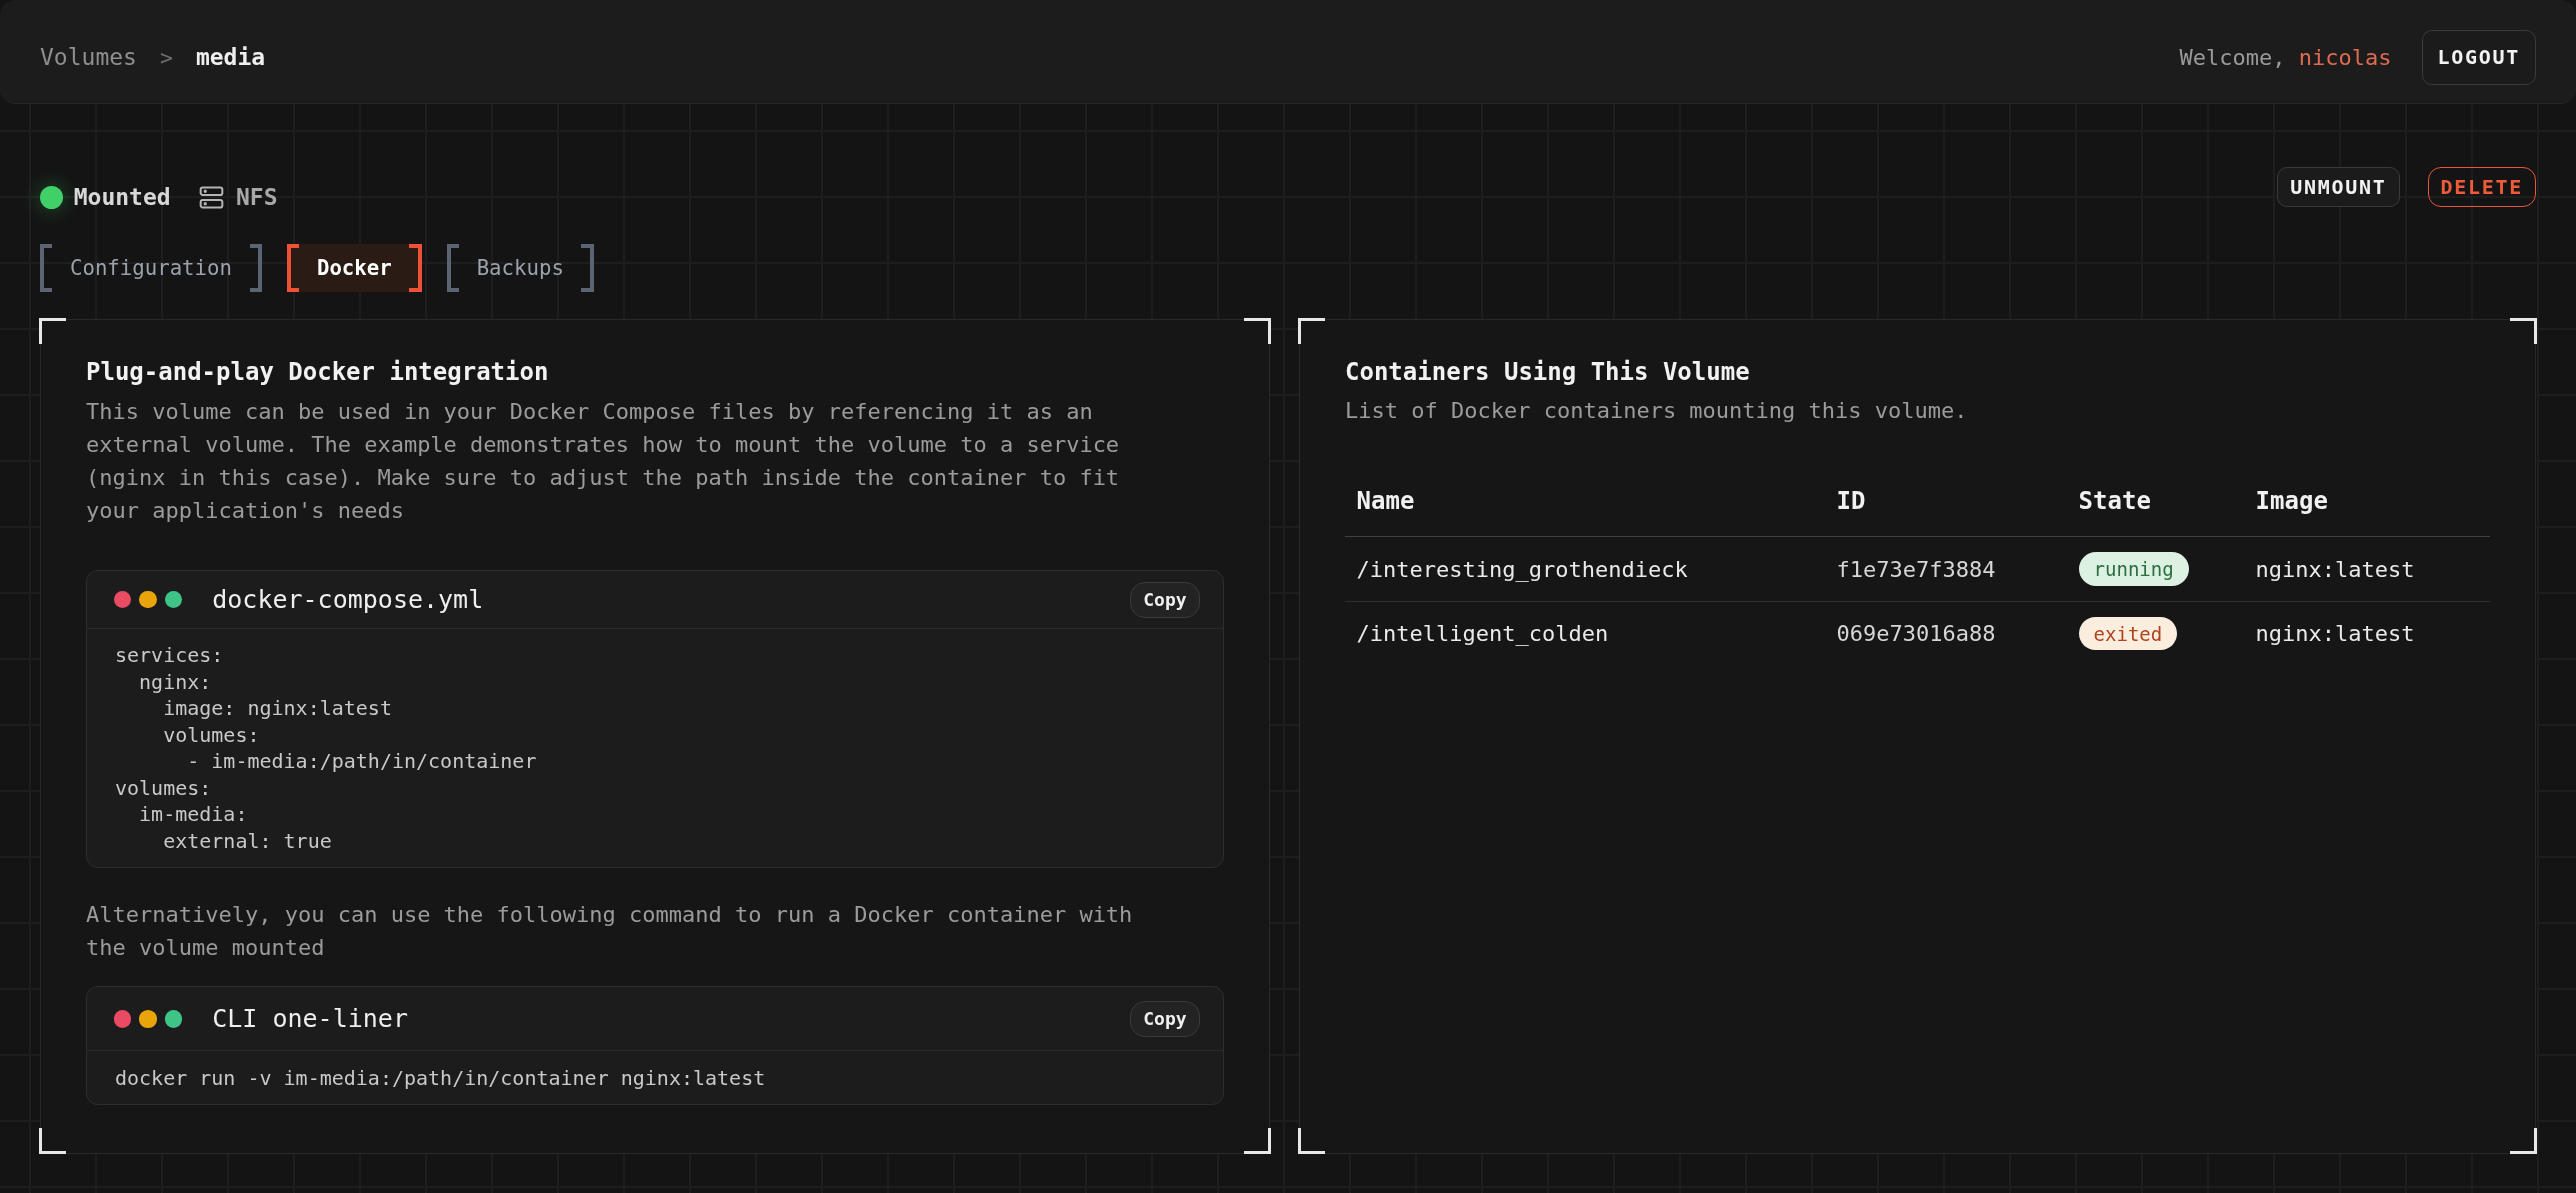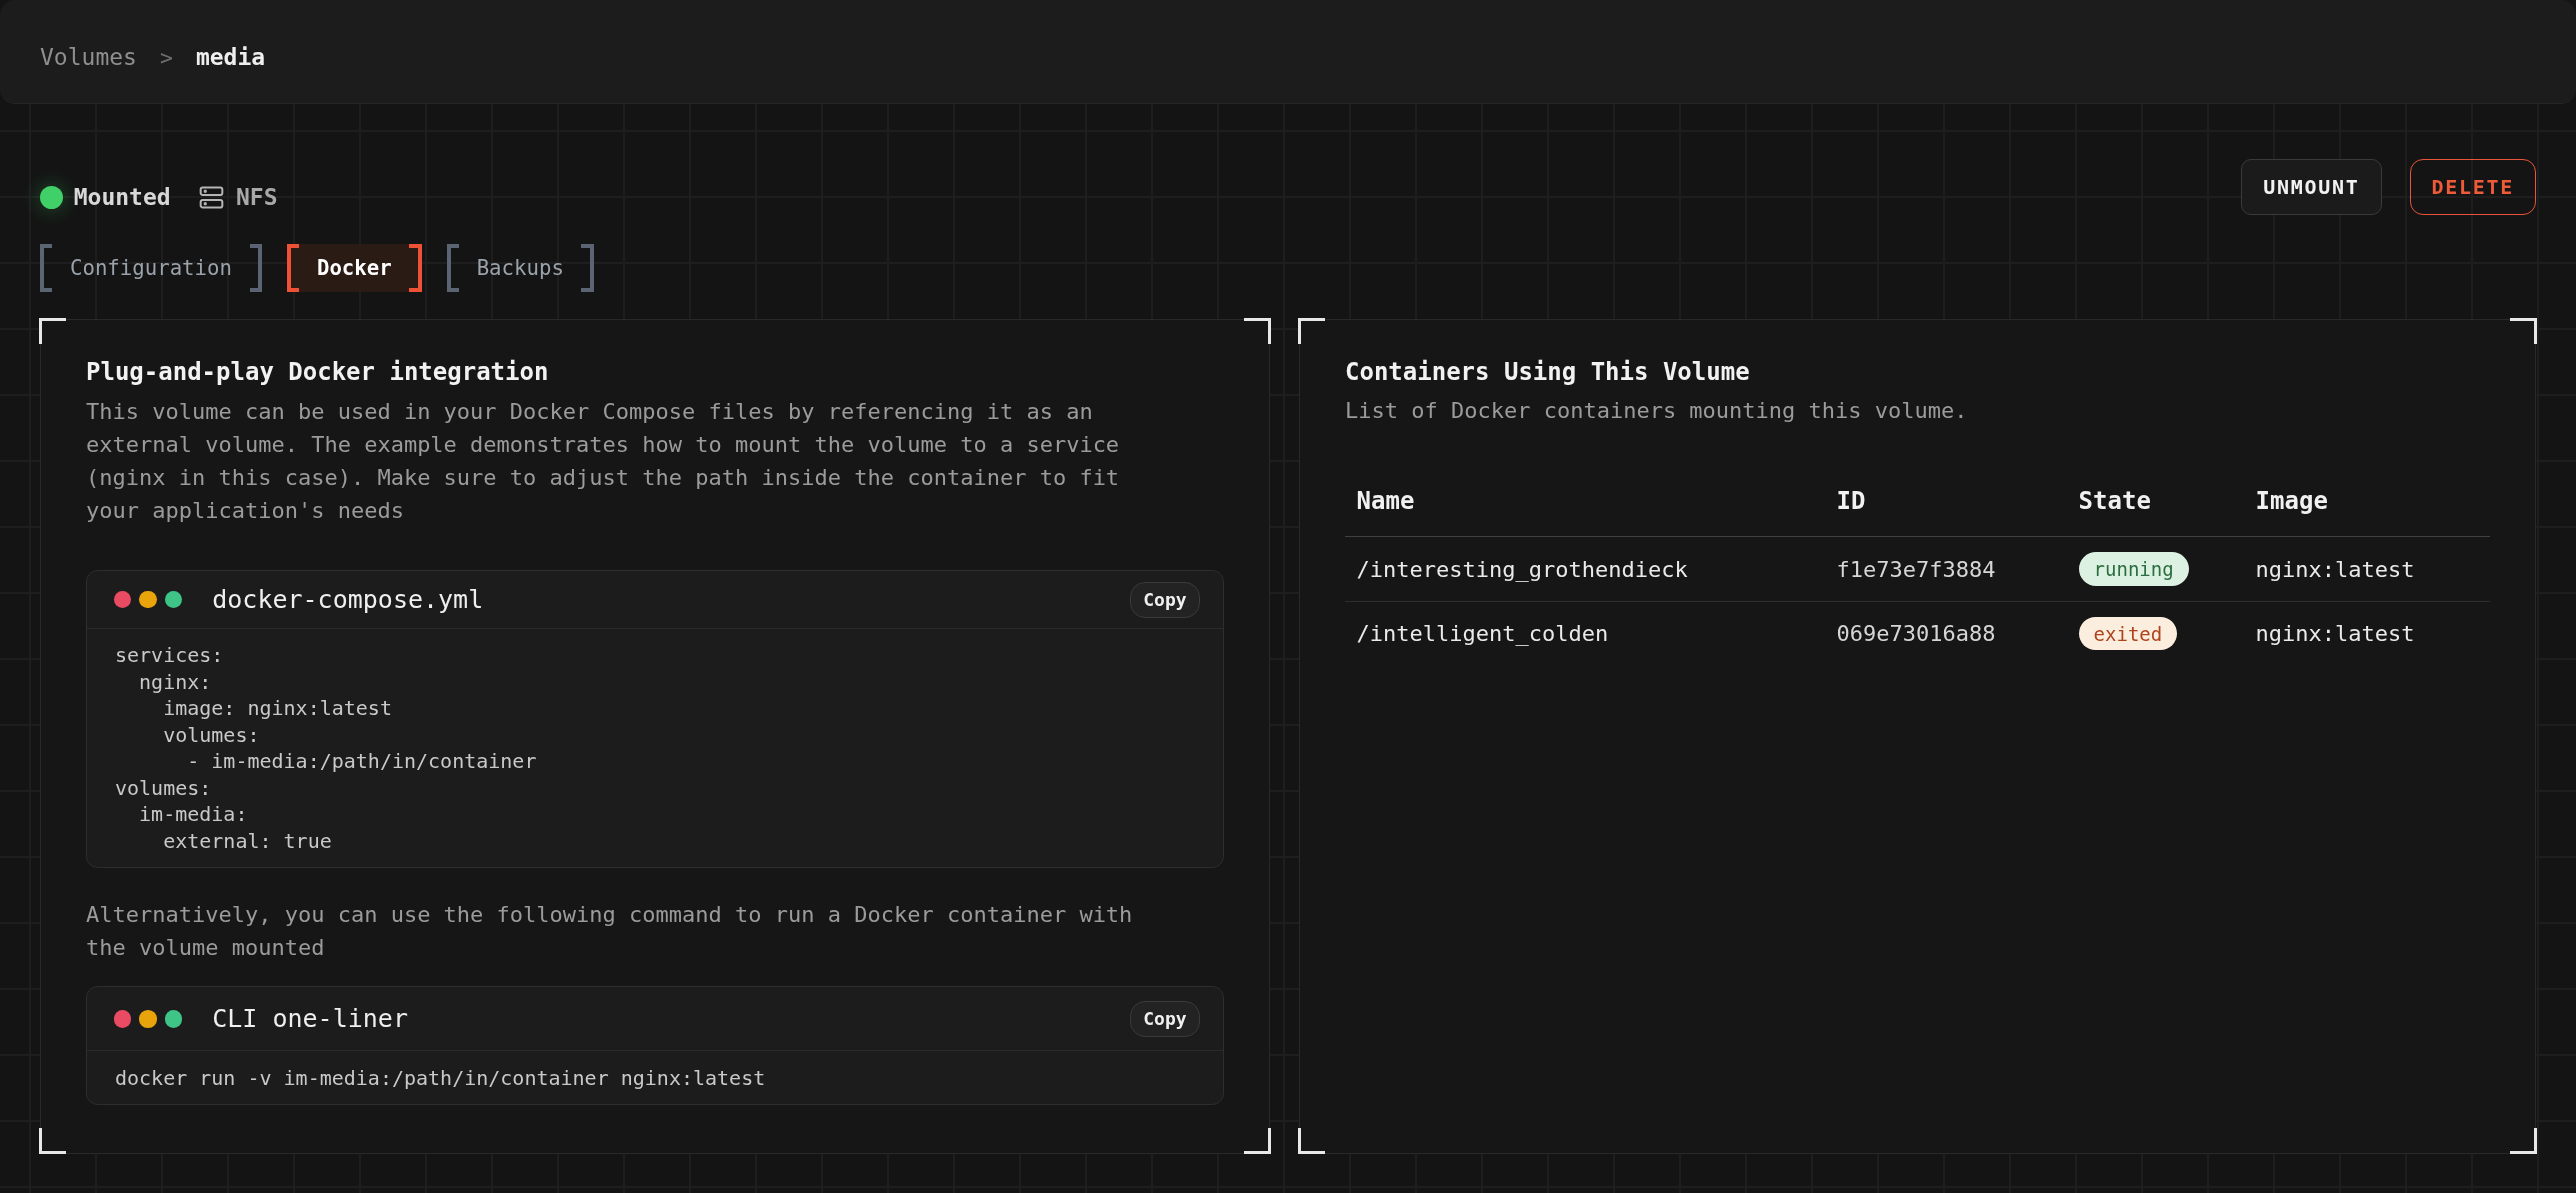--- a/index.html
+++ b/index.html
@@ -24,21 +24,21 @@
 }
 .crumbs { display:flex; align-items:center; gap:23px; font-size:23px; }
 .crumb-root { color:#8f8f8f; }
 .crumb-sep { color:#6e6e6e; font-size:21.5px; }
 .crumb-cur { color:#efefef; font-weight:bold; }
 .top-right { display:flex; align-items:center; gap:30px; }
 .welcome { font-size:22px; color:#9a9a9a; }
 .welcome .uname { color:#df6b51; }
 .btn {
   display:inline-flex; align-items:center; justify-content:center;
-  height:56px; padding:0 21px; border-radius:10px;
+  height:40px; padding:0 12px; border-radius:10px;
   background:#1b1b1c; border:1.7px solid #3a3a3c;
   color:#f2f2f2; font-weight:bold; font-size:20px; letter-spacing:1.7px;
   font-family:inherit; cursor:pointer;
 }
 .btn.logout { padding:0 15px; height:55px; }
 .btn.danger { background:transparent; border-color:#e8553a; color:#ee5b38;border-radius:13px; }
 
 .main { padding:0 40px; }
 .toolbar { margin-top:55px; height:56px; display:flex; align-items:center; justify-content:space-between; }
 .status-group { display:flex; align-items:center; transform:translateY(10px); }
@@ -111,20 +111,24 @@
 </style>
 </head>
 <body>
 
 <header class="topbar">
   <nav class="crumbs">
     <span class="crumb-root">Volumes</span>
     <span class="crumb-sep">&gt;</span>
     <span class="crumb-cur">media</span>
   </nav>
+  <div class="top-right">
+    <span class="welcome"><span>Welcome, </span><span class="uname">nicolas</span></span>
+    <button class="btn logout">LOGOUT</button>
+  </div>
 </header>
 
 <main class="main">
   <div class="toolbar">
     <div class="status-group">
       <span class="dot"></span>
       <span class="status-label">Mounted</span>
       <svg class="nfs-icon" viewBox="0 0 30 30" fill="none" stroke="#b5b5b5" stroke-width="2.4" stroke-linecap="round" stroke-linejoin="round">
         <rect x="2" y="3" width="26" height="9" rx="2.5"></rect>
         <rect x="2" y="18" width="26" height="9" rx="2.5"></rect>

